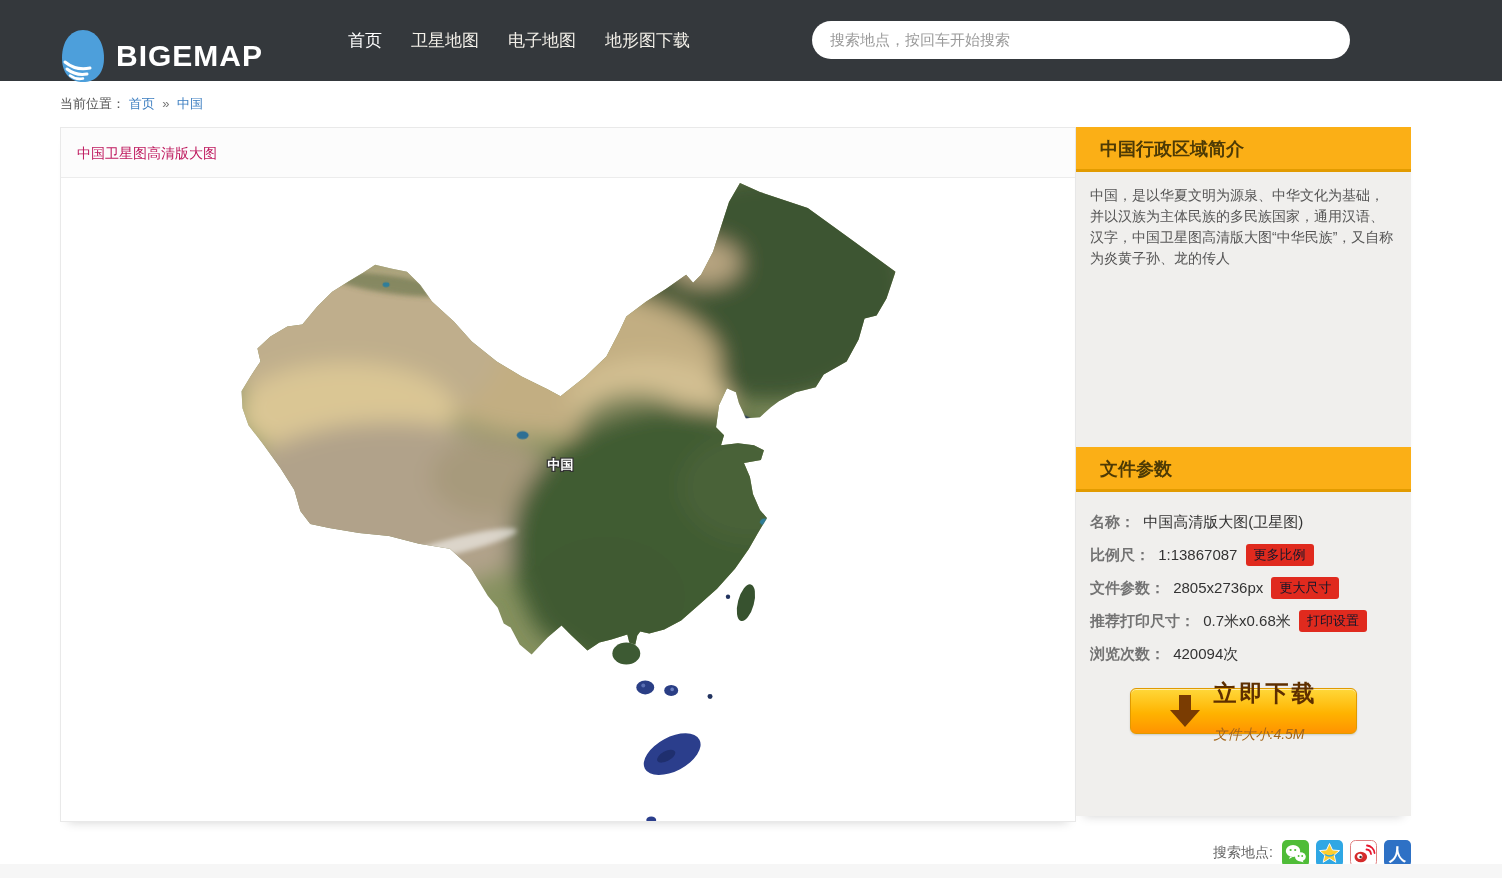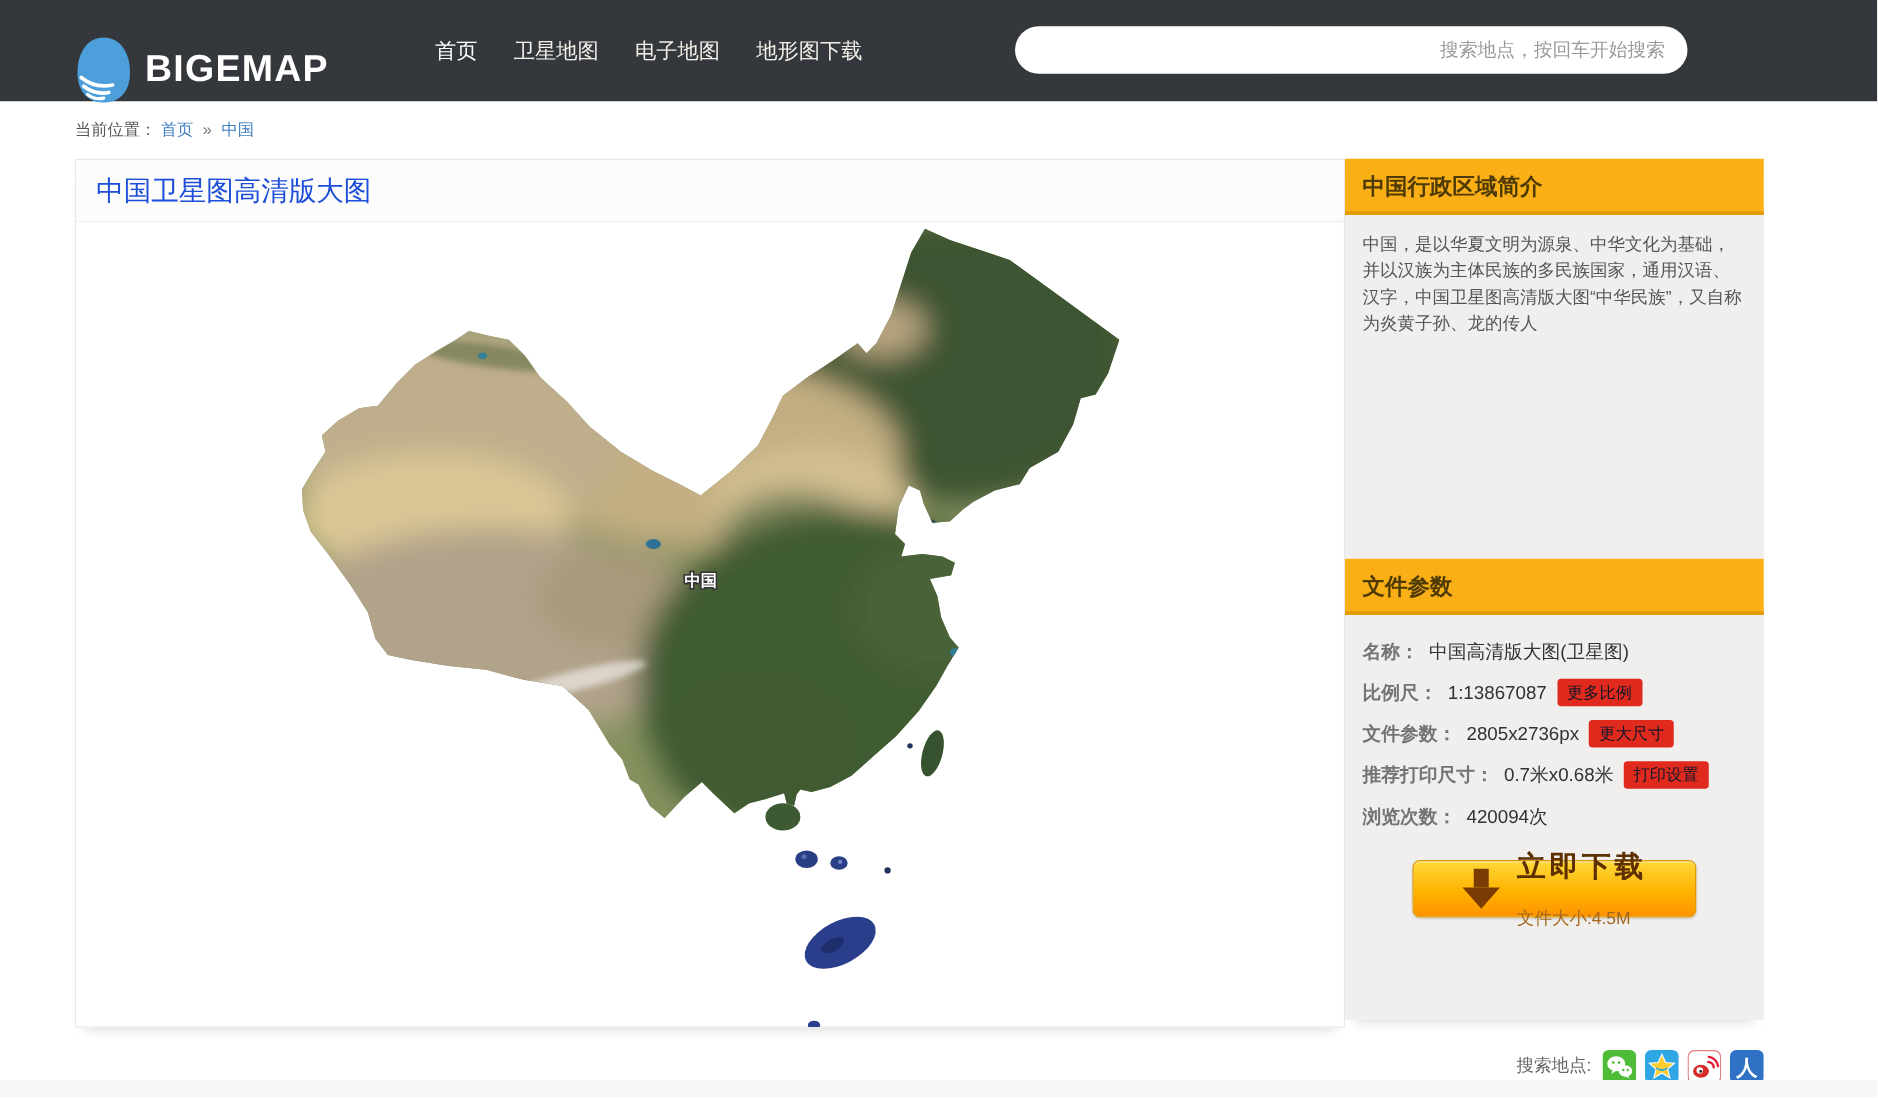--- a/index.html
+++ b/index.html
@@ -9,61 +9,61 @@
 
   
   .navbar { position:absolute; left:0; top:0; width:1502px; height:81px; background:#34383c; }
   .brand { position:absolute; left:60px; top:27px; height:58px; display:flex; align-items:center; cursor:pointer; }
   .brand-text { color:#fff; font-size:30px; font-weight:bold; letter-spacing:1px; margin-left:10px; }
   .main-nav { position:absolute; left:348px; top:0; height:81px; display:flex; align-items:center; gap:29px; }
   .nav-link { color:#f2efe8; font-size:17px; text-decoration:none; cursor:pointer; }
   .nav-link.active { color:#ffffff; }
   .search { position:absolute; left:812px; top:21px; width:538px; height:38px; border:none; border-radius:19px;
             padding:0 18px; font-size:15px; color:#333; outline:none; background:#fff;
-            font-family:Liberation Sans, sans-serif;text-align:right; }
+            font-family:Liberation Serif, serif; }
   .search::placeholder { color:#9a9a9a; }
 
   
   .breadcrumb { position:absolute; left:60px; top:95px; font-size:13px; color:#555; }
   .breadcrumb a { color:#3e7fc1; text-decoration:none; cursor:pointer; }
   .breadcrumb .sep { color:#777; margin:0 4px; }
 
   
   .panel { position:absolute; left:60px; top:127px; width:1016px; height:695px; background:#fff;
            border:1px solid #e9e9e9; box-shadow:0 8px 10px -8px rgba(0,0,0,.18); }
-  .panel-title { height:50px; line-height:50px; padding-left:16px; font-size:22px; color:#1d4ed8;
+  .panel-title { height:50px; line-height:50px; padding-left:16px; font-size:14px; color:#be185d;
                  background:#fcfcfc; border-bottom:1px solid #ececec; }
   .map-area { position:absolute; left:0; top:50px; width:1014px; height:643px; background:#fff; cursor:pointer; }
   .map-area svg { width:100%; height:100%; display:block; }
 
   
   .sidebar { position:absolute; left:1076px; top:127px; width:335px;
              box-shadow:0 8px 10px -8px rgba(0,0,0,.18); }
-  .side-header { height:45px; line-height:44px; padding-left:14px; background:#fbaf16;
+  .side-header { height:45px; line-height:44px; padding-left:24px; background:#fbaf16;
                  border-bottom:3px solid #e29b00; font-size:18px; font-weight:bold; color:#4d3a05; }
   .side-body { background:#f0efed; }
   .intro-body { height:275px; padding:13px 14px; font-size:14px; color:#555; line-height:21px; }
   .params-body { height:324px; padding:13px 14px; position:relative; }
   .param-row { height:33px; line-height:33px; font-size:15px; white-space:nowrap; }
   .param-label { font-weight:bold; color:#737373; }
   .param-value { color:#333; margin-left:4px; }
   .badge { display:inline-block; margin-left:4px; padding:0 8px; height:22px; line-height:22px;
            background:#e02a1e; color:#0f172a; font-size:13px; border-radius:3px; vertical-align:1px; cursor:pointer; }
 
   
   .dl-btn { position:absolute; left:54px; top:196px; width:227px; height:46px; border:1px solid #e09a00;
             border-radius:6px; background:linear-gradient(#ffd83a,#ffb300 55%,#ff9300);
             box-shadow:inset 0 1px 0 rgba(255,255,255,.55), 0 1px 2px rgba(0,0,0,.15);
             display:flex; align-items:center; justify-content:center; gap:14px; cursor:pointer; }
   .dl-arrow { width:30px; }
   .dl-arrow .stem { width:12px; height:15px; background:#7a3c02; margin:0 auto; }
   .dl-arrow .head { width:0; height:0; margin:0 auto; border:15px solid transparent; border-bottom:none;
                     border-top:17px solid #7a3c02; }
   .dl-text .dl-main { font-size:23px; font-weight:bold; color:#5e2f00; letter-spacing:3px; }
-  .dl-text .dl-sub { font-size:14px; color:#a3661a; margin-top:17px; }
+  .dl-text .dl-sub { font-size:14px; color:#a3661a; margin-top:17px;font-style:italic; }
 
   
   .share-row { position:absolute; top:838px; left:1076px; width:335px; height:30px;
                display:flex; align-items:center; justify-content:flex-end; gap:7px; }
   .share-label { font-size:14px; color:#666; margin-right:2px; }
   .share-icon { width:27px; height:27px; display:block; cursor:pointer; }
 
   .footer-strip { position:absolute; left:0; bottom:0; width:1502px; height:14px; background:#f6f6f6; }
 </style>
 </head>

